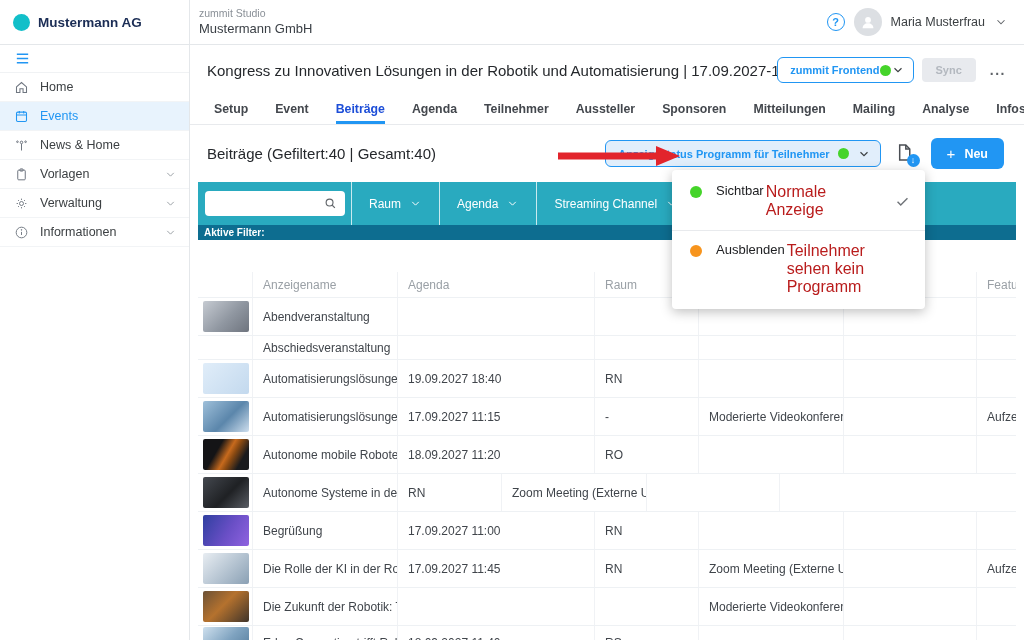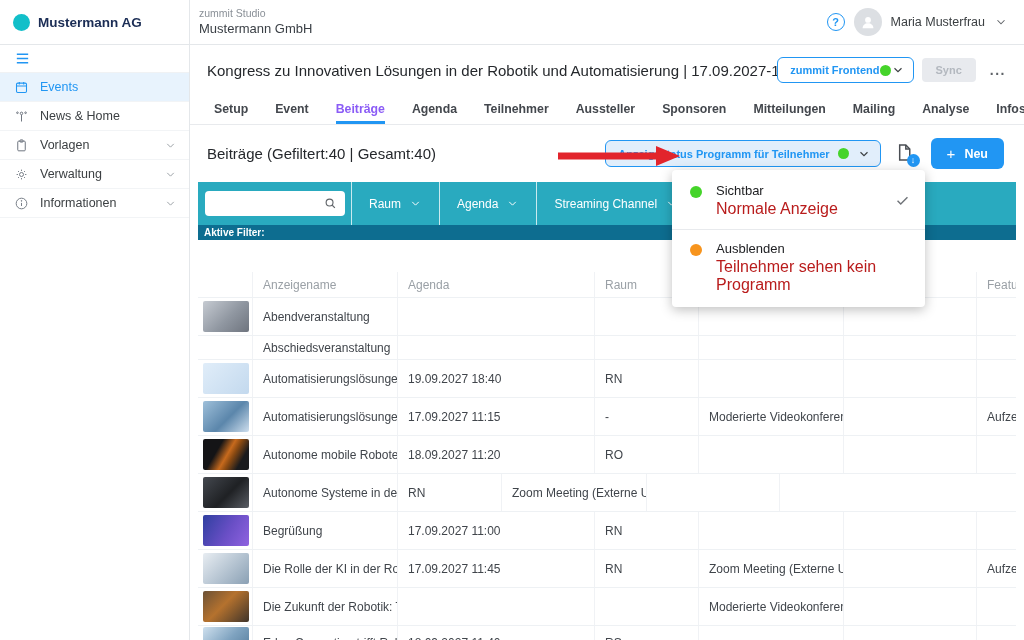--- a/index.html
+++ b/index.html
@@ -42,21 +42,21 @@
   .frontend-btn { height:26px; background:#fff; border:1px solid #2196f3; border-radius:6px; display:flex; align-items:center; padding:0 8px 0 12px; cursor:pointer; flex:none; }
   .frontend-btn .lbl { font-size:11px; font-weight:bold; color:#2196f3; white-space:nowrap; }
   .dot { width:11px; height:11px; border-radius:50%; flex:none; }
   .chev-dk svg { width:14px; height:14px; color:#3c4043; display:block; }
   .sync-btn { height:24px; margin-left:8px; background:#e8eaee; border-radius:4px; color:#b3b8bf; font-size:11px; font-weight:bold; display:flex; align-items:center; padding:0 14px; flex:none; }
   .more-btn { margin-left:14px; color:#5f6368; font-size:14px; font-weight:bold; letter-spacing:1.5px; flex:none; cursor:pointer; }
 
   
   .tabs { height:30px; border-bottom:1px solid #e8eaed; display:flex; gap:27px; padding-left:24px; }
   .tab { display:flex; align-items:center; font-size:12.3px; font-weight:bold; color:#43474d; border-bottom:3px solid transparent; padding-top:2px; cursor:pointer; white-space:nowrap; }
-  .tab.active { color:#8b5cf6; border-bottom-color:#2196f3; }
+  .tab.active { color:#1d4ed8; border-bottom-color:#2196f3; }
 
   
   .toolbar { height:57px; display:flex; align-items:center; padding:0 20px 0 17px; }
   .section-heading { font-size:15px; color:#25282c; white-space:nowrap; }
   .toolbar-right { margin-left:auto; display:flex; align-items:center; gap:13px; }
   .status-btn { height:27px; background:#e1eefb; border:1px solid #2196f3; border-radius:6px; display:flex; align-items:center; gap:8px; padding:0 9px 0 12px; cursor:pointer; }
   .status-btn .lbl { font-size:11px; font-weight:bold; color:#2196f3; white-space:nowrap; }
   .export-icon { position:relative; width:24px; height:26px; cursor:pointer; }
   .export-icon .doc svg { width:21px; height:23px; color:#4a4e54; display:block; }
   .export-badge { position:absolute; right:-2px; bottom:0; width:13px; height:13px; background:#2196f3; border-radius:50%; color:#fff; font-size:9px; display:flex; align-items:center; justify-content:center; line-height:1; }
@@ -91,21 +91,21 @@
   .c5 { width:133px; }
   .c6 { flex:1; border-right:none; }
   .thumb { width:46px; height:31px; border-radius:2px; flex:none; }
   .bottom-strip { height:12px; background:#edeff4; margin:0 0; }
 
   
   .red-arrow { position:absolute; left:558px; top:144px; width:124px; height:24px; z-index:20; }
   .dd-panel { position:absolute; left:672px; top:170px; width:253px; background:#fff; border-radius:4px; box-shadow:0 3px 12px rgba(0,0,0,.25); z-index:30; padding:2px 0; }
   .dd-item { display:flex; align-items:flex-start; padding:11px 14px 11px 18px; gap:14px; cursor:pointer; }
   .dd-dot { width:12px; height:12px; border-radius:50%; margin-top:3px; flex:none; }
-  .dd-texts { display:flex; flex-direction:column; gap:2px; }
+  .dd-texts { display:flex; flex-direction:row; gap:2px; }
   .dd-label { font-size:13px; color:#202124; }
   .dd-desc { font-size:16px; color:#b91c1c; }
   .dd-check { margin-left:auto; align-self:center; color:#6f7378; }
   .dd-check svg { width:17px; height:17px; display:block; }
   .dd-divider { height:1px; background:#e8eaed; }
 </style>
 </head>
 <body>
 
 <div class="topbar">
@@ -136,20 +136,28 @@
 
 <div class="shell">
 
   <aside class="sidebar">
     <div class="hamburger">
       <svg viewBox="0 0 24 24" fill="none" stroke="currentColor" stroke-width="2.2">
           <path d="M4 6h16M4 12h16M4 18h16"></path>
         </svg>
     </div>
     <nav>
+        <div class="side-item">
+          <span class="icon">
+            <svg viewBox="0 0 24 24" fill="none" stroke="currentColor" stroke-width="1.7">
+              <path d="M4 11l8-7 8 7v9h-5.5v-6h-5v6H4z"></path>
+            </svg>
+          </span>
+          <span class="lbl">Home</span>
+        </div>
         <div class="side-item selected">
           <span class="icon">
             <svg viewBox="0 0 24 24" fill="none" stroke="currentColor" stroke-width="1.7">
               <rect x="4" y="5" width="16" height="15" rx="2"></rect>
               <path d="M4 9.5h16M8.5 3v4M15.5 3v4"></path>
             </svg>
           </span>
           <span class="lbl">Events</span>
         </div>
         <div class="side-item">

